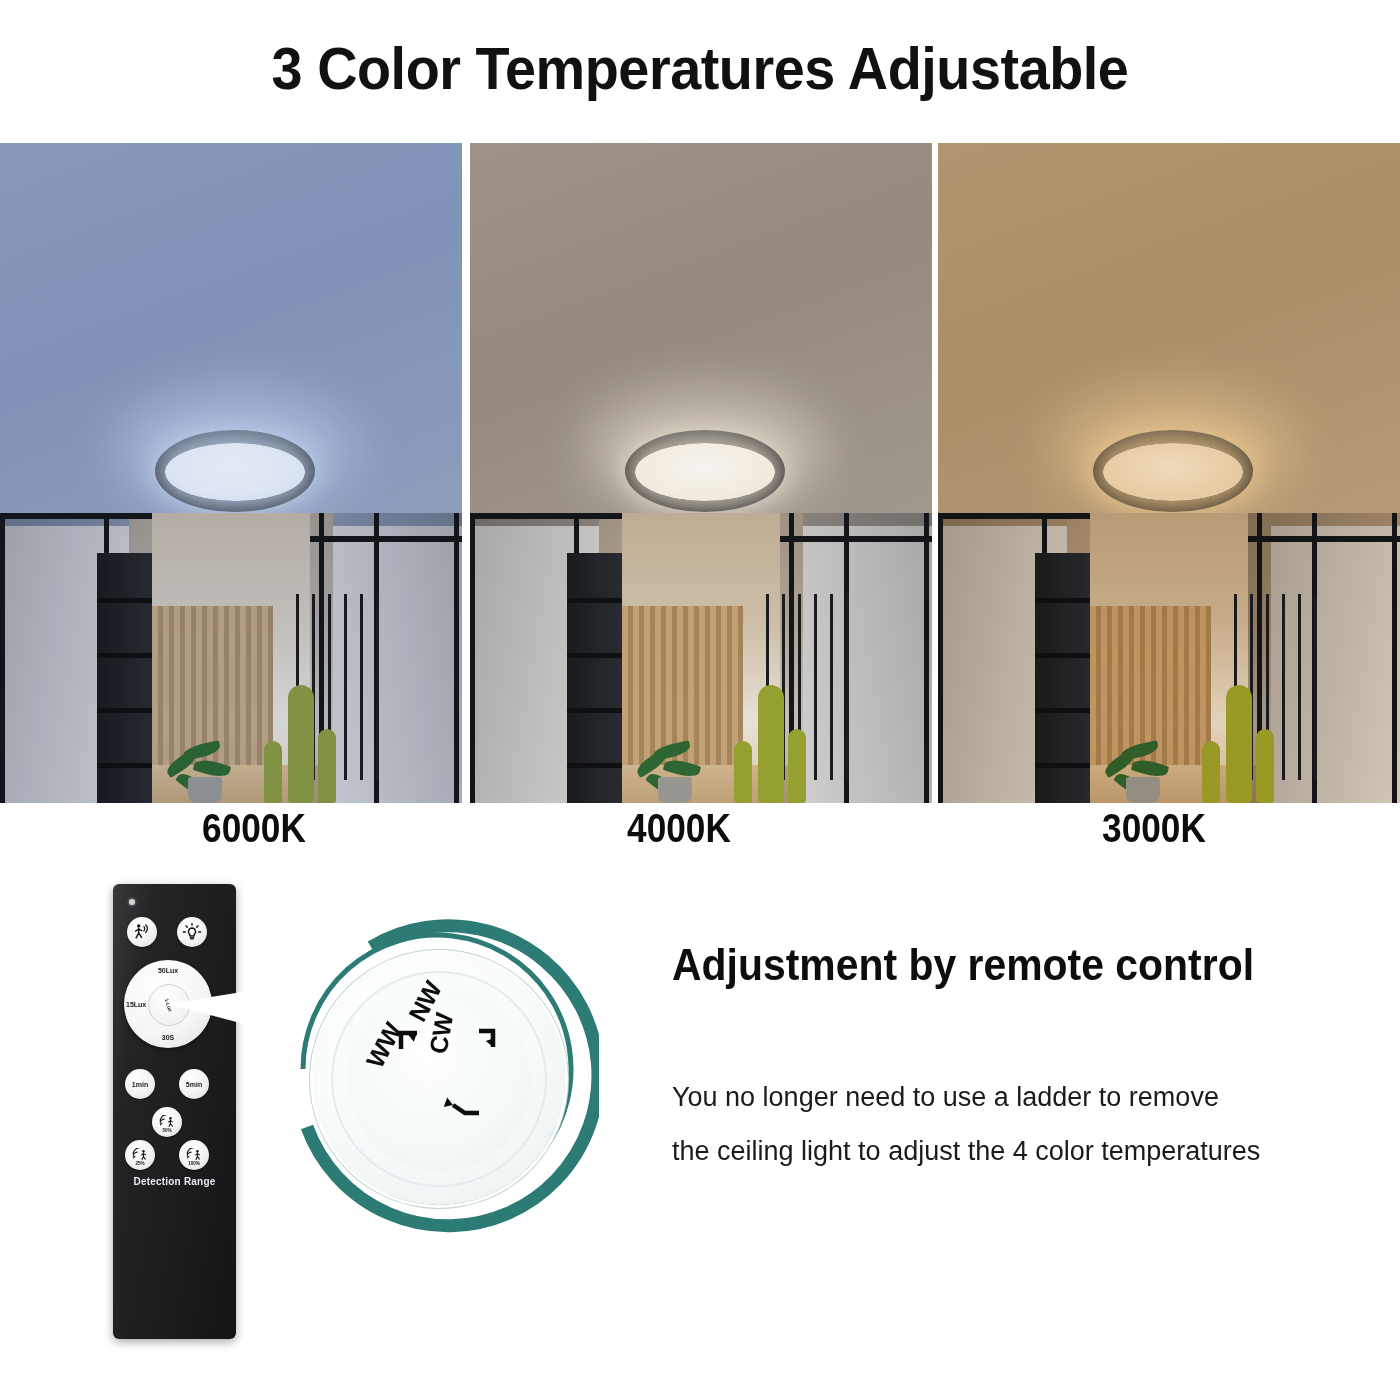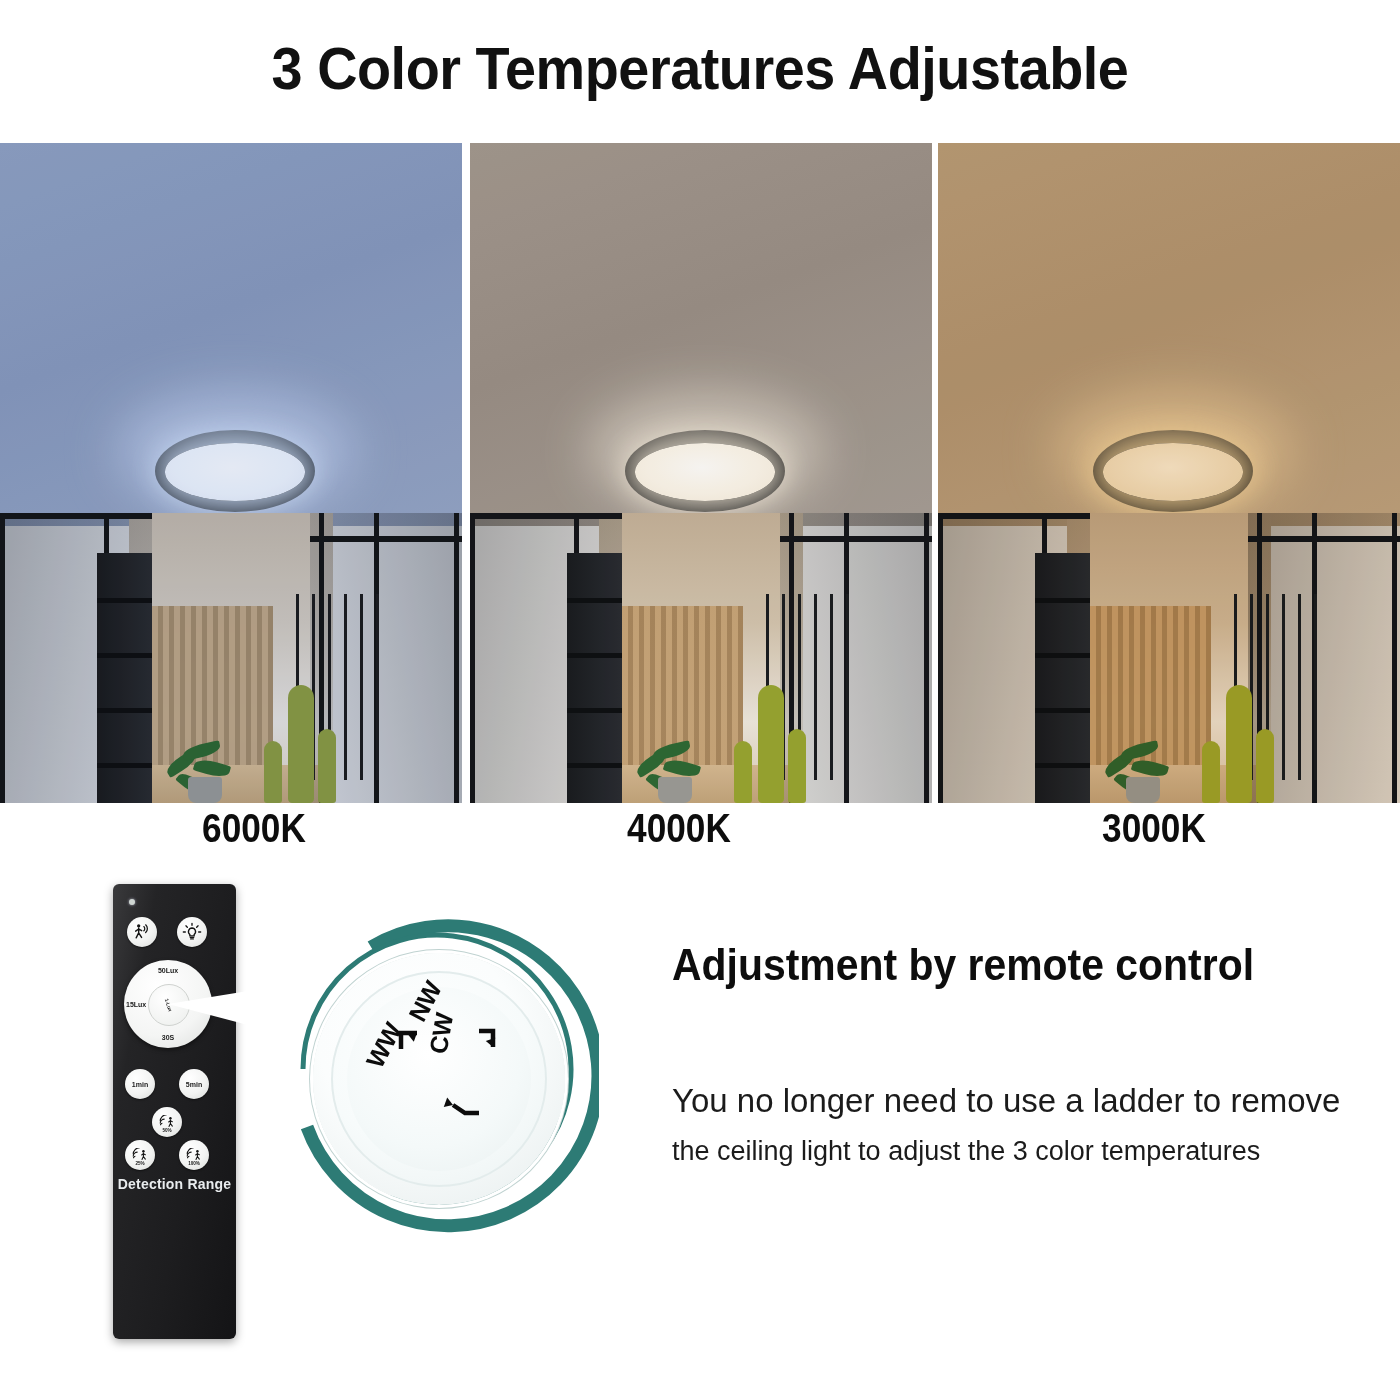--- a/index.html
+++ b/index.html
@@ -152,21 +152,21 @@
     display:flex;align-items:center;justify-content:center;
   }
   .dial .lbl{position:absolute;font-size:7px;font-weight:bold;color:#1a1a1a;white-space:nowrap;}
   .dial .lTop{left:50%;top:7px;transform:translateX(-50%);}
   .dial .lLeft{left:2px;top:50%;transform:translateY(-50%);}
   .dial .lBot{left:50%;bottom:7px;transform:translateX(-50%);}
   .dial .center-txt{font-size:5px;font-weight:bold;color:#1a1a1a;transform:rotate(72deg);}
 
   .rangelbl{
     position:absolute;left:0;top:292px;width:123px;text-align:center;
-    font-size:14px;font-weight:bold;color:#e9ecee;letter-spacing:.2px;
+    font-size:10px;font-weight:bold;color:#e9ecee;letter-spacing:.2px;
   }
   .pctlbl{position:absolute;bottom:3px;left:0;right:0;text-align:center;font-size:4.6px;font-weight:bold;color:#141414;}
 
   
   .beamout{
     position:absolute;left:168px;top:991px;width:80px;height:34px;
     background:#ffffff;
     clip-path:polygon(0% 38%, 100% 0%, 100% 100%);
     z-index:5;
   }
@@ -196,21 +196,21 @@
   .lblNW{left:92px;top:34px;transform:rotate(-62deg);}
   .lblWW{left:48px;top:78px;transform:rotate(-62deg);}
   .lblCW{left:108px;top:66px;transform:rotate(-80deg);}
 
   
   .heading{
     position:absolute;left:672px;top:940px;
     font-size:44px;font-weight:bold;color:#0d0d0d;
     transform:scaleX(0.93);transform-origin:left center;white-space:nowrap;
   }
-  .body1{position:absolute;left:672px;top:1082px;font-size:33px;color:#1b1b1b;white-space:nowrap;}
+  .body1{position:absolute;left:672px;top:1082px;font-size:27px;color:#1b1b1b;white-space:nowrap;}
   .body2{position:absolute;left:672px;top:1136px;font-size:27px;color:#1b1b1b;white-space:nowrap;}
 </style>
 </head>
 <body>
 
 <div class="title">3 Color Temperatures Adjustable</div>
 
 <div class="strip">
 
   <div class="panel p1">
@@ -448,13 +448,13 @@
     </svg>
 
     <div class="cyclbl lblNW">NW</div>
     <div class="cyclbl lblWW">WW</div>
     <div class="cyclbl lblCW">CW</div>
   </div>
 </div>
 
 <div class="heading">Adjustment by remote control</div>
 <div class="body1">You no longer need to use a ladder to remove</div>
-<div class="body2">the ceiling light to adjust the 3 color temperatures</div>
+<div class="body2">the ceiling light to adjust the 4 color temperatures</div>
 
 </body></html>

